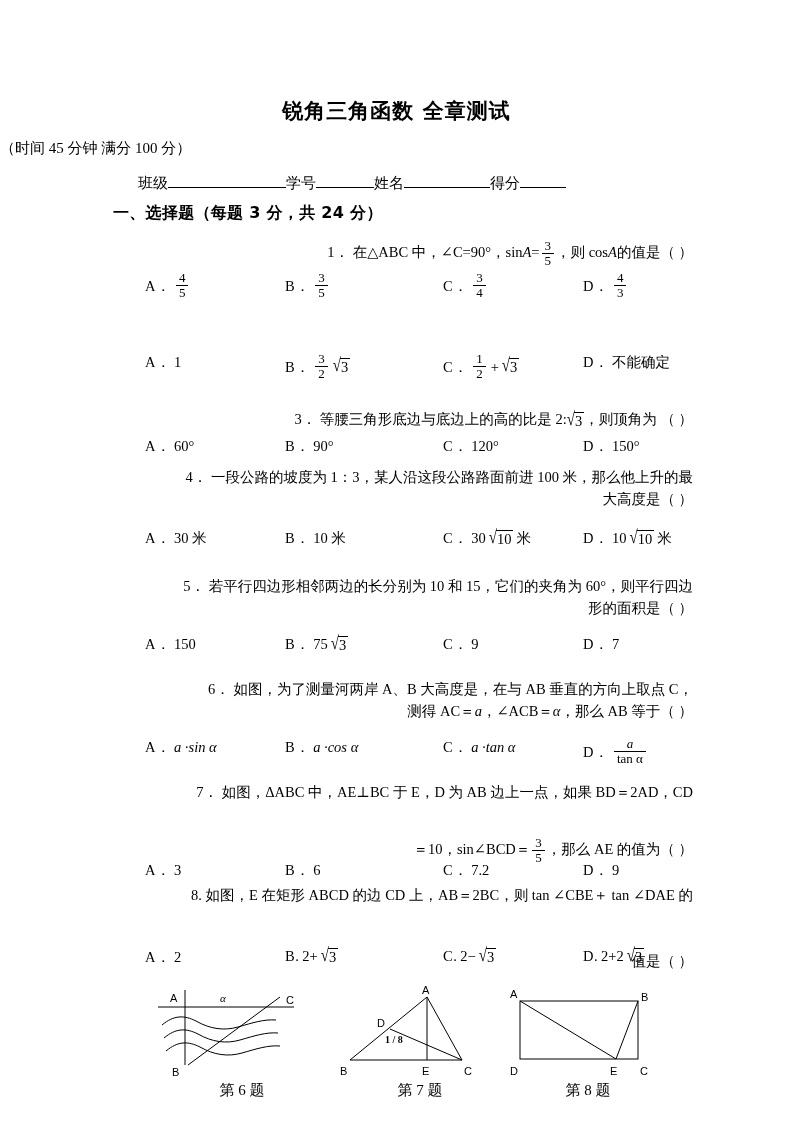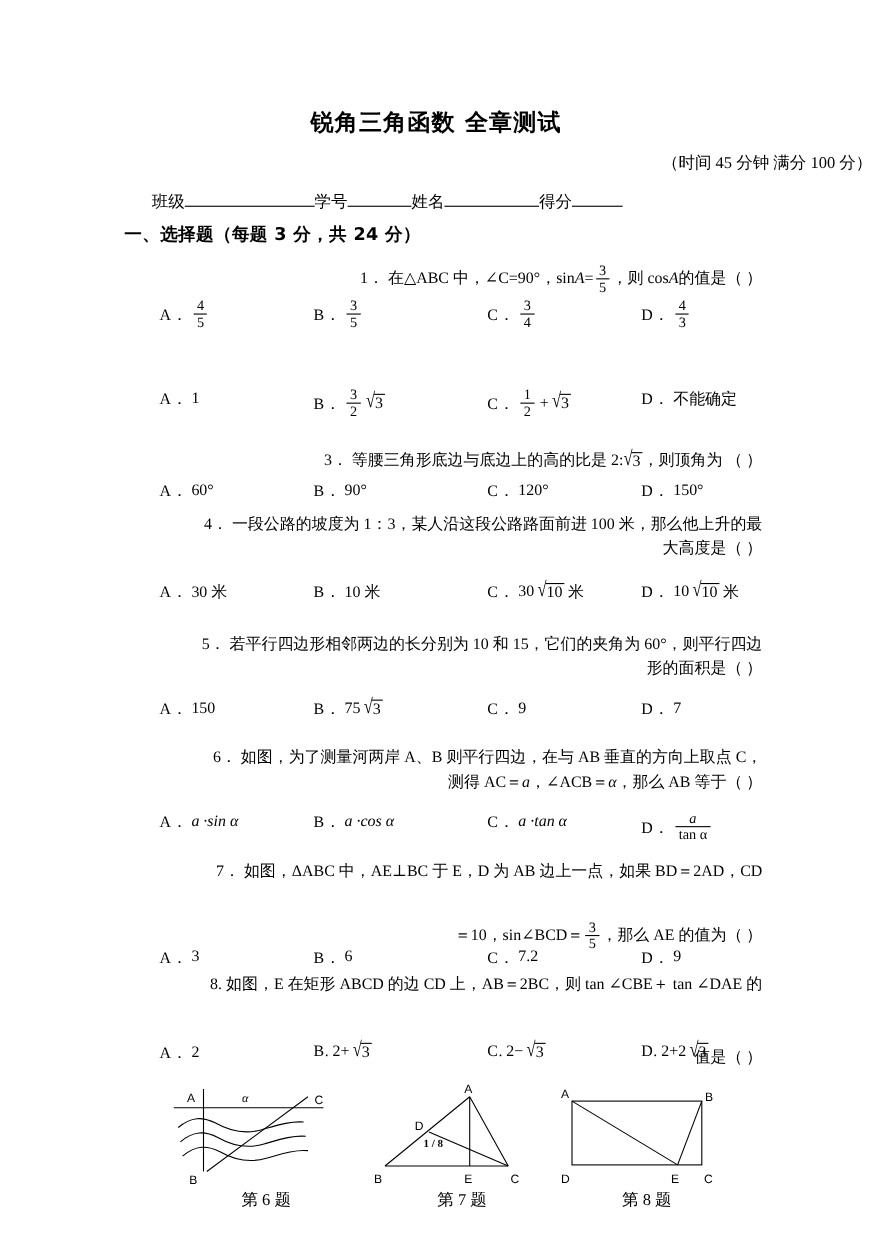--- a/index.html
+++ b/index.html
@@ -29,21 +29,21 @@
     text-align: center;
     font-size: 21px;
     font-weight: bold;
     letter-spacing: 1px;
     font-family: "DejaVu Sans", "Liberation Sans", sans-serif;
   }
   .doc-subtitle {
     position: absolute;
     left: 0; top: 139px;
     width: 793px;
-    text-align: right;
+    text-align: left;
     font-size: 15px;
   }
   .blank-line {
     position: absolute;
     left: 138px; top: 172px;
     width: 530px;
     font-size: 15px;
     white-space: nowrap;
   }
   .blank-line .u {
@@ -328,21 +328,21 @@
         <span class="lbl">C．</span>
         <span>9</span>
       </span>
     <span class="opt oD">
         <span class="lbl">D．</span>
         <span>7</span>
       </span>
   </div>
 
   <div class="q" style="top:678px;">
-    <span class="stem"><span>6．</span> <span>如图，为了测量河两岸 A、B 则平行四边，在与 AB 垂直的方向上取点 C，</span></span>
+    <span class="stem"><span>6．</span> <span>如图，为了测量河两岸 A、B 大高度是，在与 AB 垂直的方向上取点 C，</span></span>
     <span class="stem stem-line2"><span>测得 AC＝</span><span class="ital">a</span><span>，∠ACB＝</span><span class="ital">α</span><span>，那么 AB 等于（     ）</span></span>
   </div>
   <div class="opts" style="top:738px;">
     <span class="opt oA">
         <span class="lbl">A．</span>
         <span class="ital">a ·sin α</span>
       </span>
     <span class="opt oB">
         <span class="lbl">B．</span>
         <span class="ital">a ·cos α</span>

